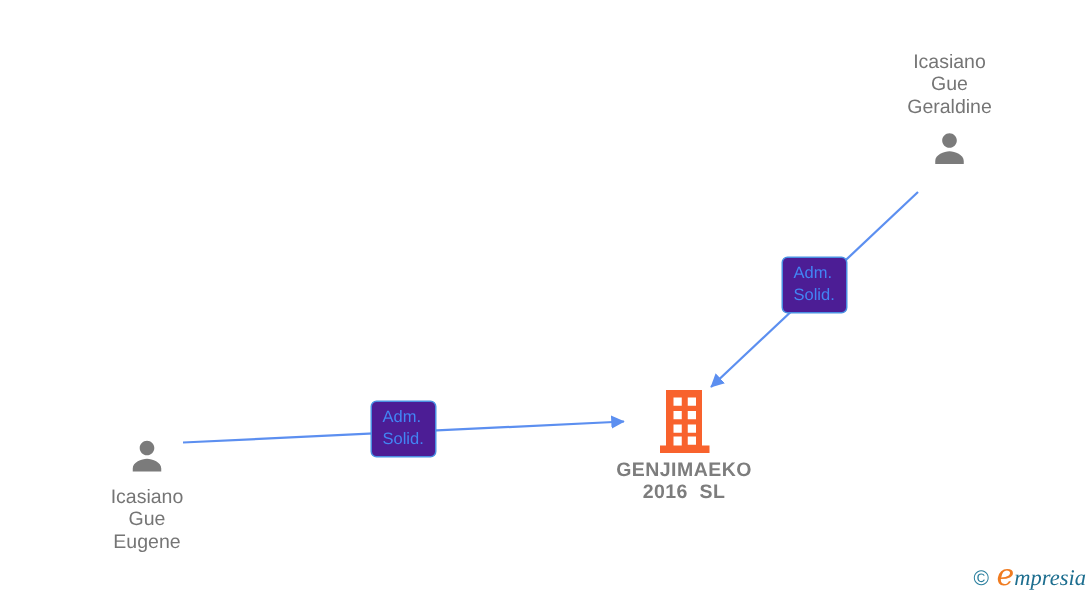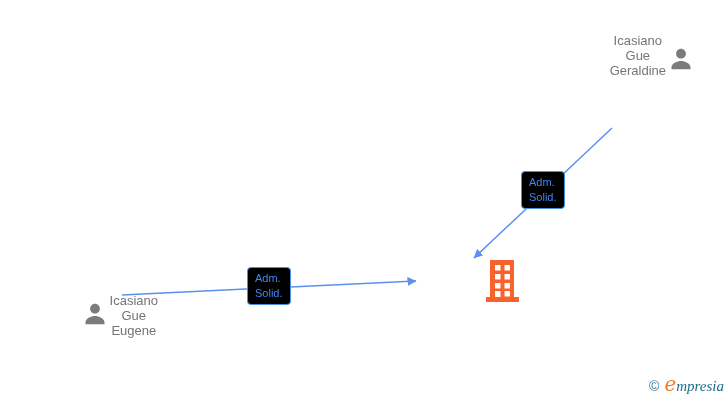--- a/index.html
+++ b/index.html
@@ -12,22 +12,22 @@
     overflow: hidden;
   }
   .edges-layer {
     position: absolute;
     left: 0; top: 0;
     width: 728px; height: 400px;
   }
   .node {
     position: absolute;
     display: flex;
+    flex-direction: column;
     align-items: center;
-    justify-content: flex-end;
   }
   .node-label {
     white-space: pre-line;
     text-align: center;
     font-size: 13px;
     line-height: 15px;
     color: #757575;
   }
   .company-label {
     white-space: pre-line;
@@ -36,21 +36,21 @@
     line-height: 15px;
     font-weight: bold;
     color: #7d7d7d;
     letter-spacing: 0.3px;
   }
   .person-icon-svg { width: 30px; height: 30px; }
   .building-icon-svg { width: 37px; height: 42px; }
   .edge-label {
     position: absolute;
     box-sizing: border-box;
-    background: #000000;
+    background: #4c1d95;
     border: 1.5px solid #4a90e2;
     border-radius: 4px;
     padding: 3px 7px;
     font-size: 11px;
     line-height: 15px;
     color: #4285f4;
     white-space: pre-line;
     text-align: left;
   }
   .brand {
@@ -119,20 +119,22 @@
       <rect x="2" y="37" width="33" height="5" fill="#f8622d"></rect>
       <rect x="11" y="5" width="5.5" height="5.5" fill="#ffffff"></rect>
       <rect x="20.5" y="5" width="5.5" height="5.5" fill="#ffffff"></rect>
       <rect x="11" y="14" width="5.5" height="5.5" fill="#ffffff"></rect>
       <rect x="20.5" y="14" width="5.5" height="5.5" fill="#ffffff"></rect>
       <rect x="11" y="23" width="5.5" height="5.5" fill="#ffffff"></rect>
       <rect x="20.5" y="23" width="5.5" height="5.5" fill="#ffffff"></rect>
       <rect x="11" y="31" width="5.5" height="6" fill="#ffffff"></rect>
       <rect x="20.5" y="31" width="5.5" height="5.5" fill="#ffffff"></rect>
     </svg>
+    <div class="company-label" style="margin-top:3px">GENJIMAEKO
+2016&nbsp; SL</div>
   </div>
 
   <div class="edge-label" style="left:247px; top:267px;">Adm.
 Solid.</div>
   <div class="edge-label" style="left:521px; top:171px;">Adm.
 Solid.</div>
 
   <div class="brand">
     <span class="copy">©</span>
     <span class="brand-e">e</span>

